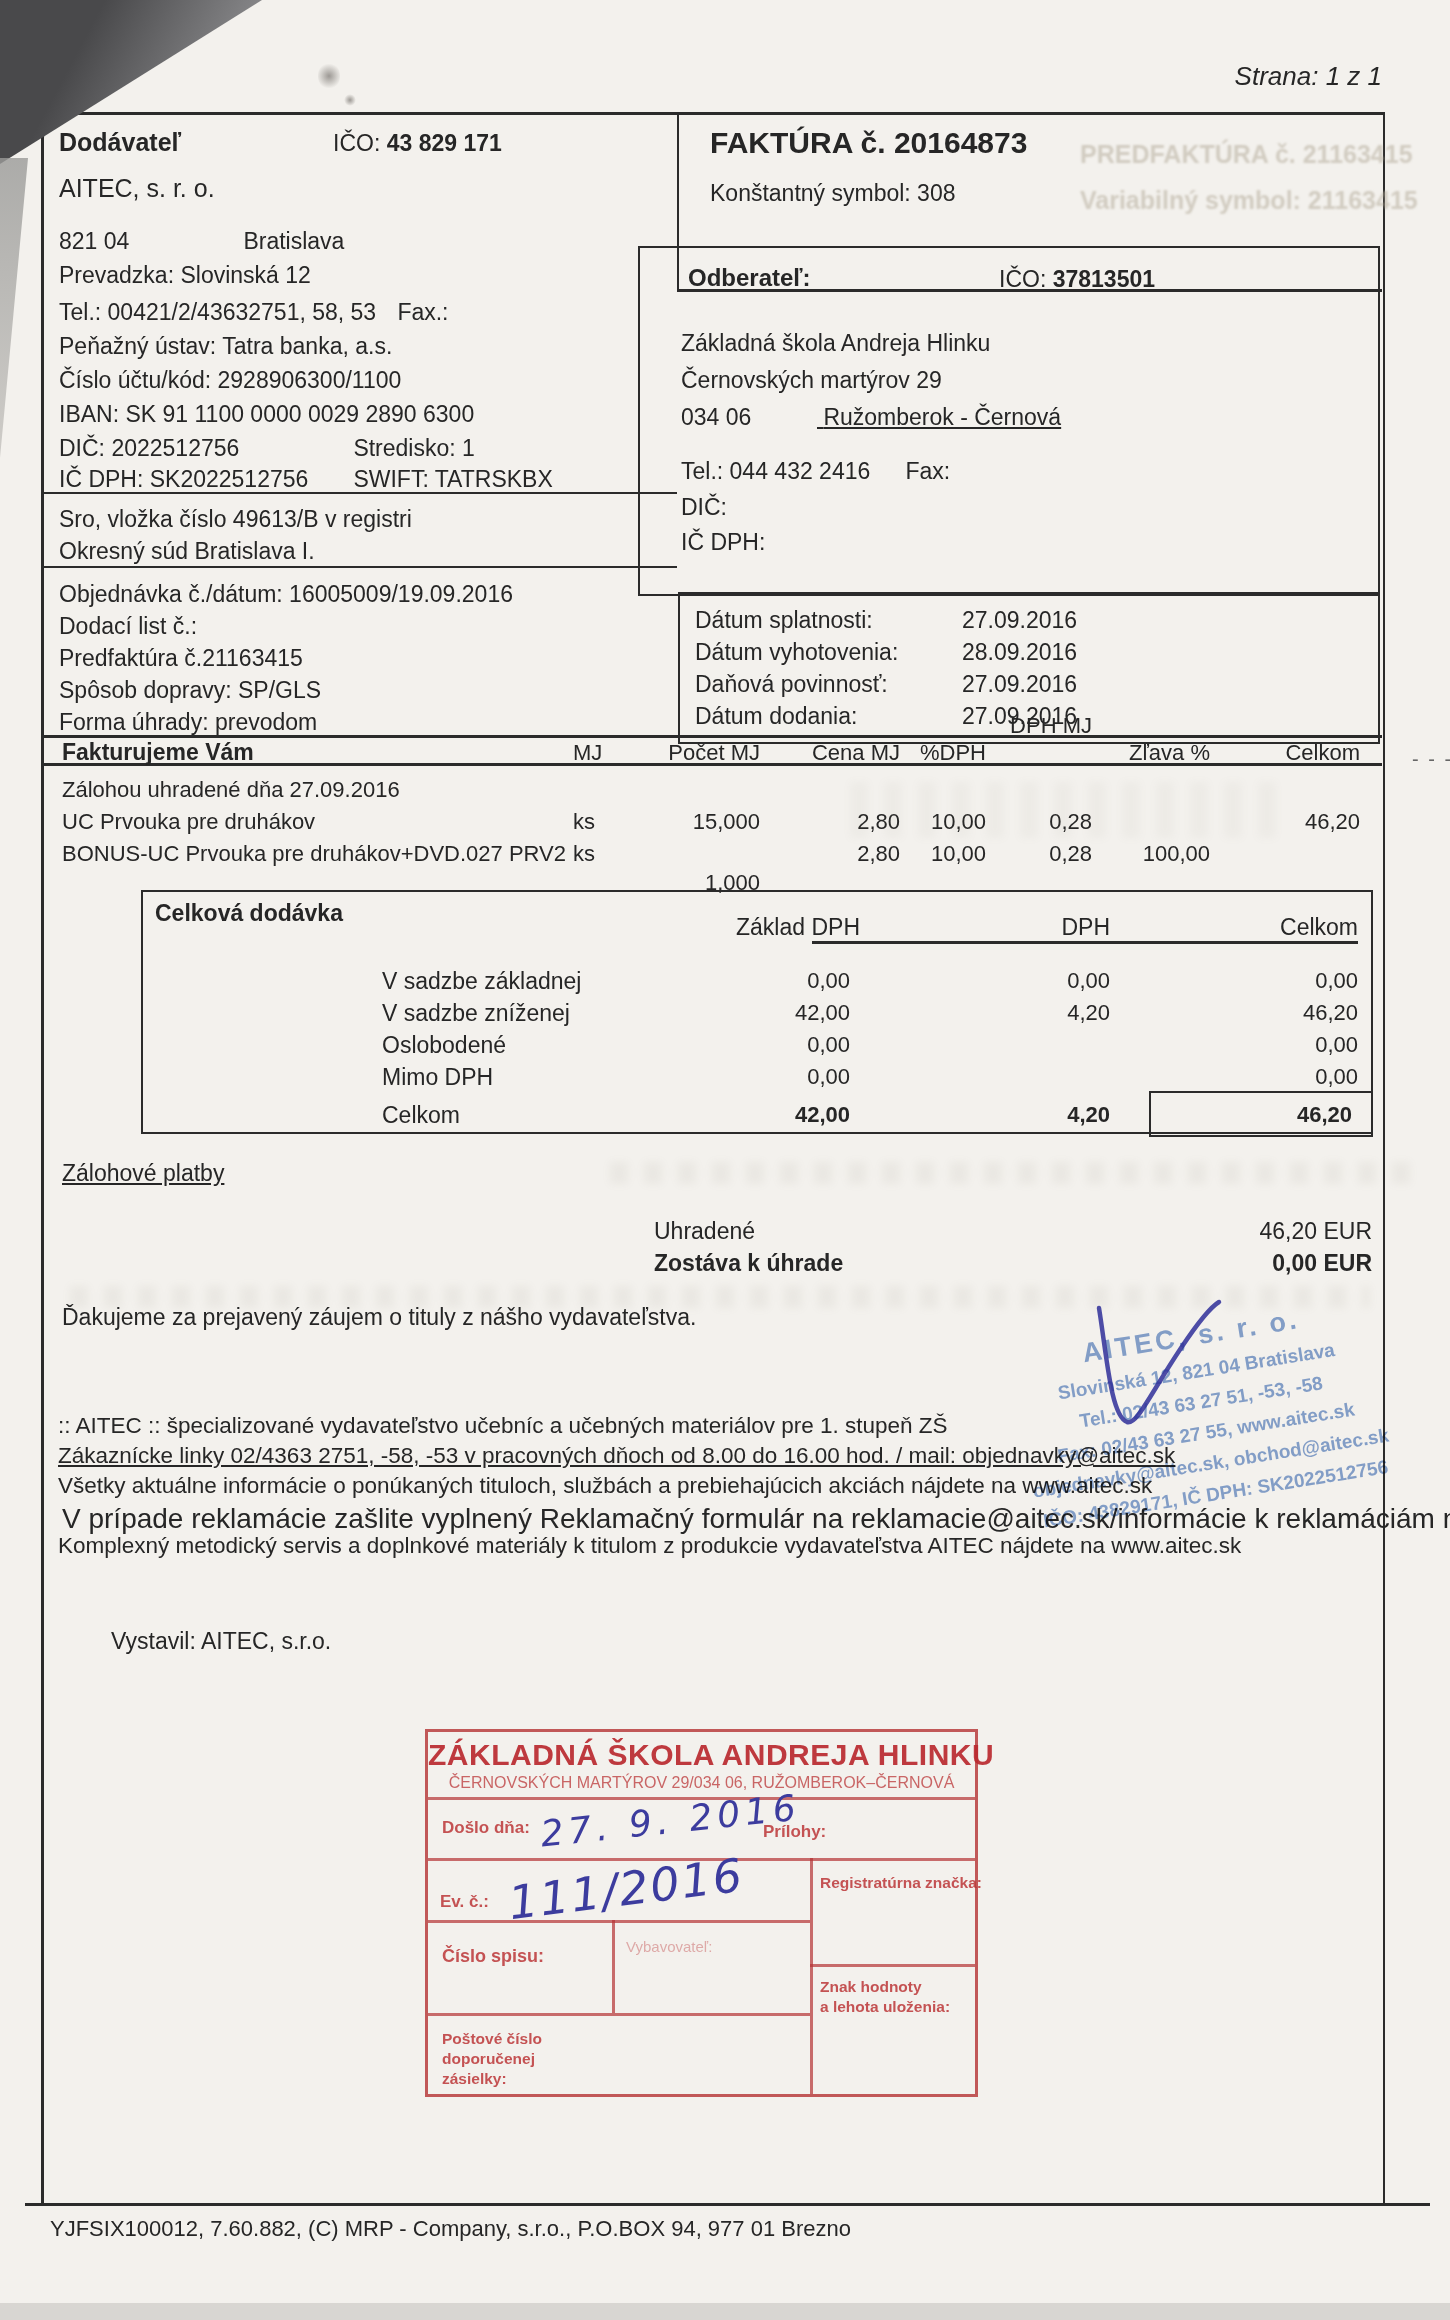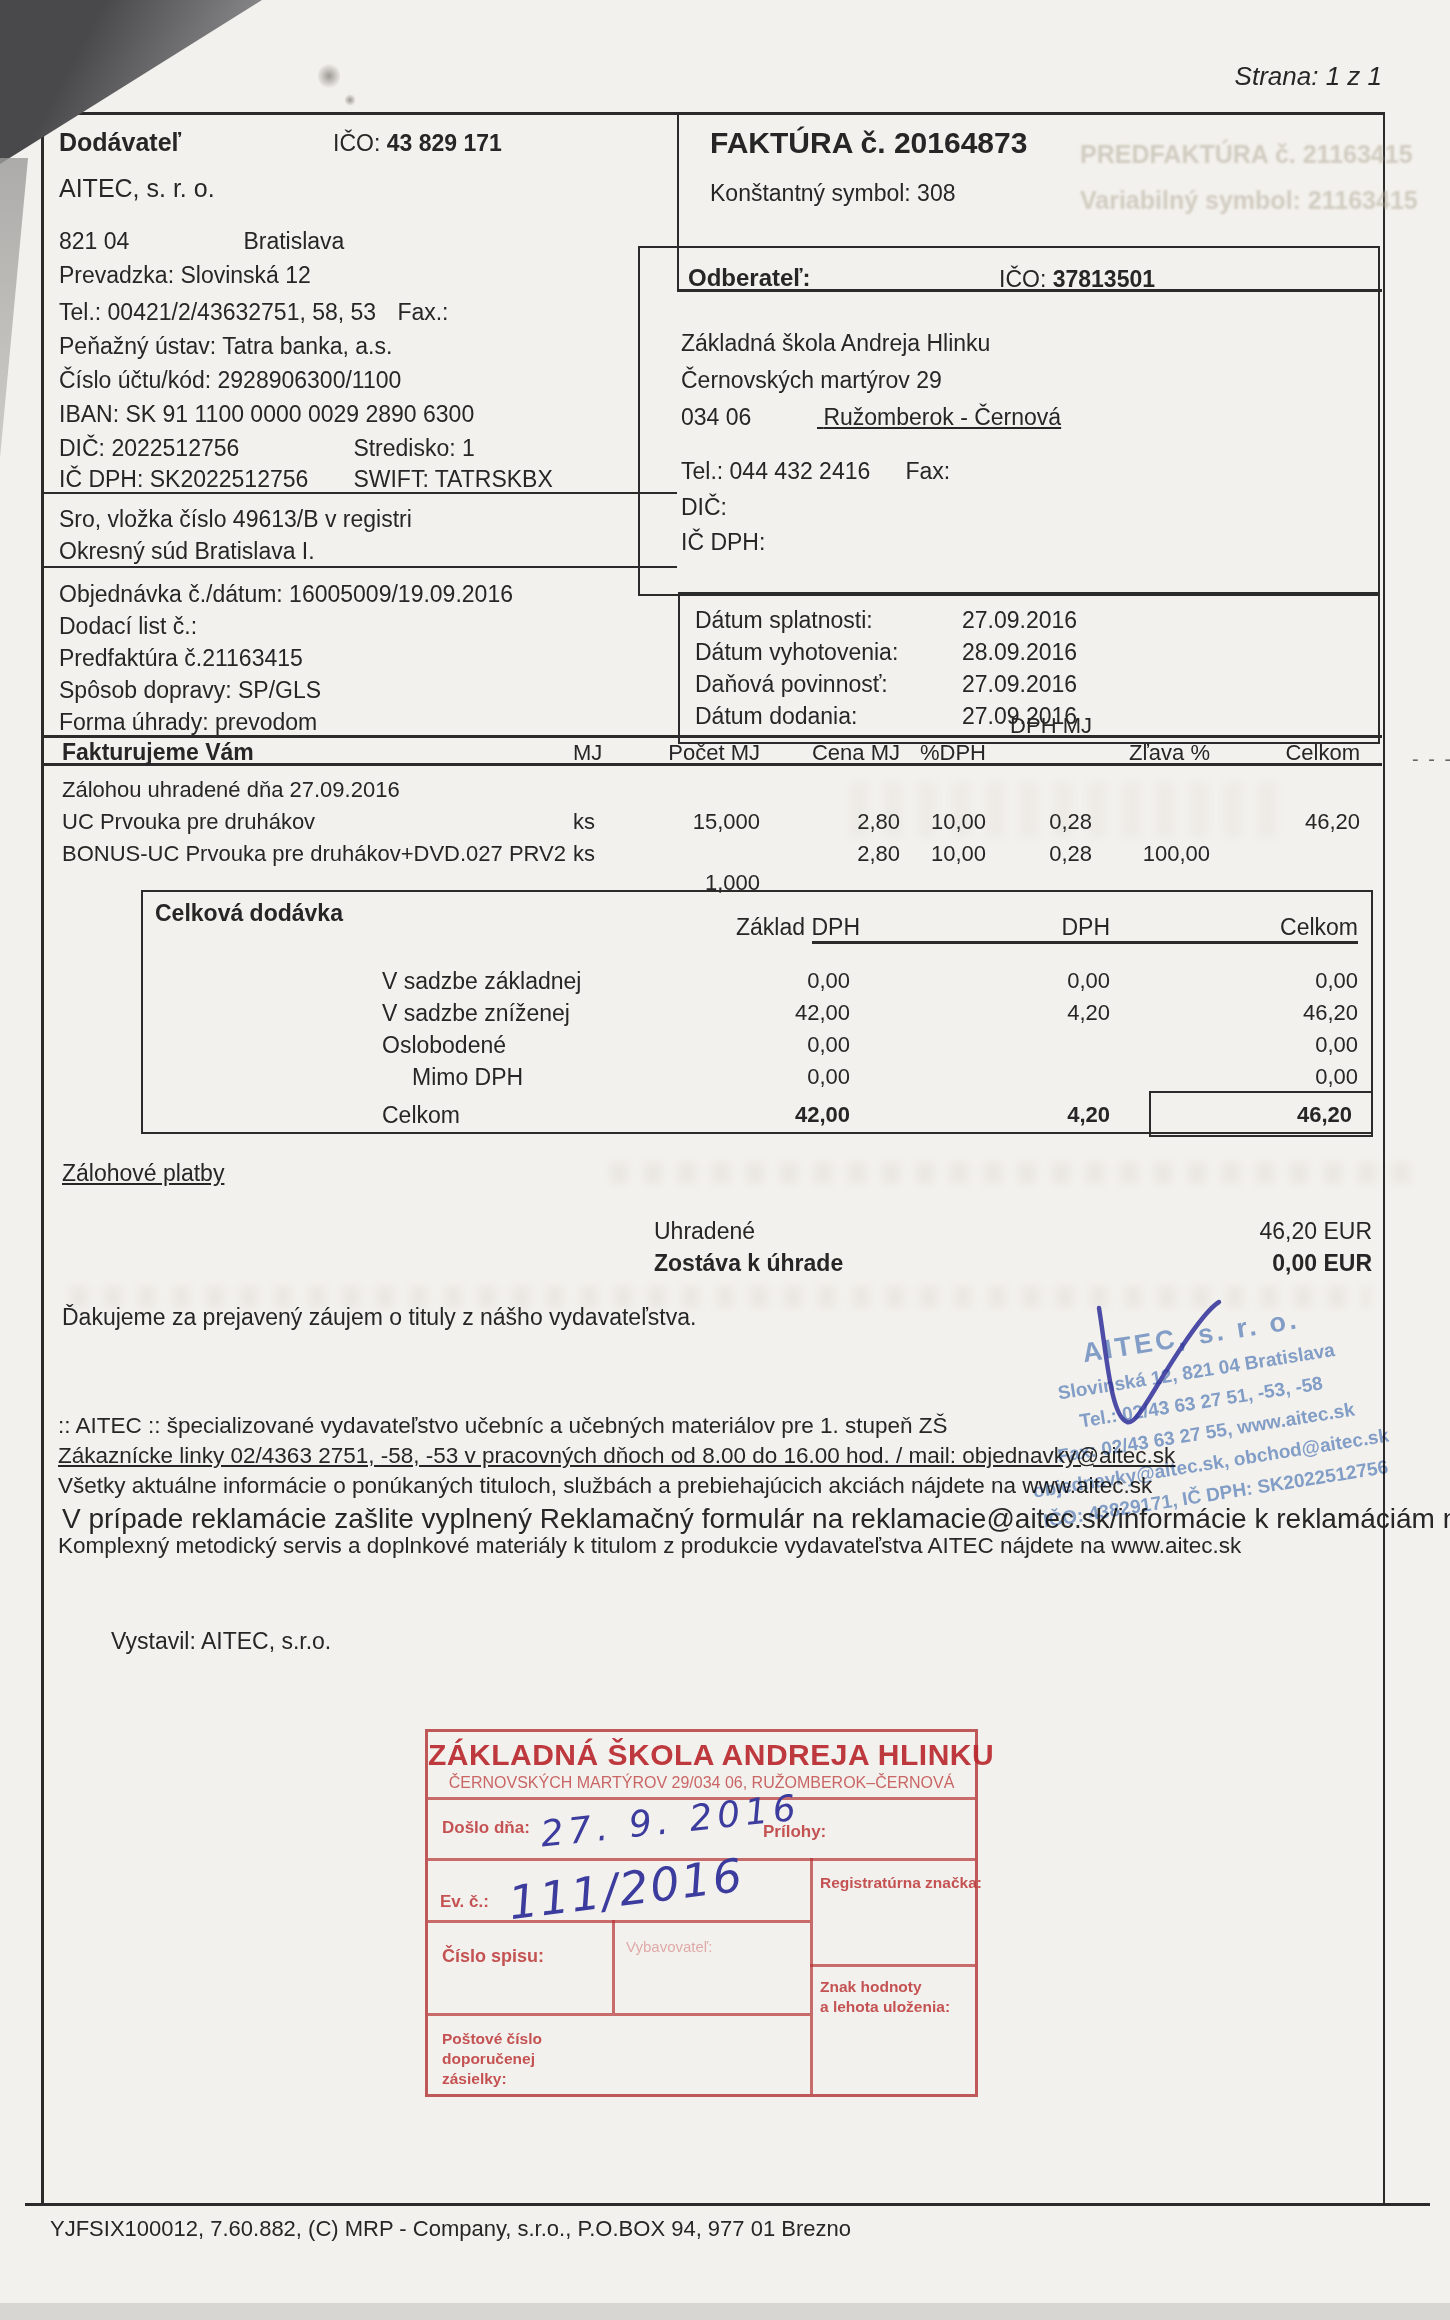--- a/index.html
+++ b/index.html
@@ -181,21 +181,21 @@
   <div class="t" style="left:382px;top:1000px;">V sadzbe zníženej</div>
   <div class="cell" style="left:660px;top:1000px;width:190px;">42,00</div>
   <div class="cell" style="left:950px;top:1000px;width:160px;">4,20</div>
   <div class="cell" style="left:1230px;top:1000px;width:128px;">46,20</div>
 
   <div class="t" style="left:382px;top:1032px;">Oslobodené</div>
   <div class="cell" style="left:660px;top:1032px;width:190px;">0,00</div>
   <div class="cell" style="left:950px;top:1032px;width:160px;"></div>
   <div class="cell" style="left:1230px;top:1032px;width:128px;">0,00</div>
 
-  <div class="t" style="left:382px;top:1064px;margin-left:30px;">Mimo DPH</div>
+  <div class="t" style="left:382px;top:1064px;">Mimo DPH</div>
   <div class="cell" style="left:660px;top:1064px;width:190px;">0,00</div>
   <div class="cell" style="left:950px;top:1064px;width:160px;"></div>
   <div class="cell" style="left:1230px;top:1064px;width:128px;">0,00</div>
 
   <div class="box" style="left:1149px;top:1091px;width:220px;height:42px;border-width:2.5px;"></div>
   <div class="t" style="left:382px;top:1102px;">Celkom</div>
   <div class="cell b" style="left:660px;top:1102px;width:190px;">42,00</div>
   <div class="cell b" style="left:950px;top:1102px;width:160px;">4,20</div>
   <div class="cell b" style="left:1224px;top:1102px;width:128px;">46,20</div>
 

